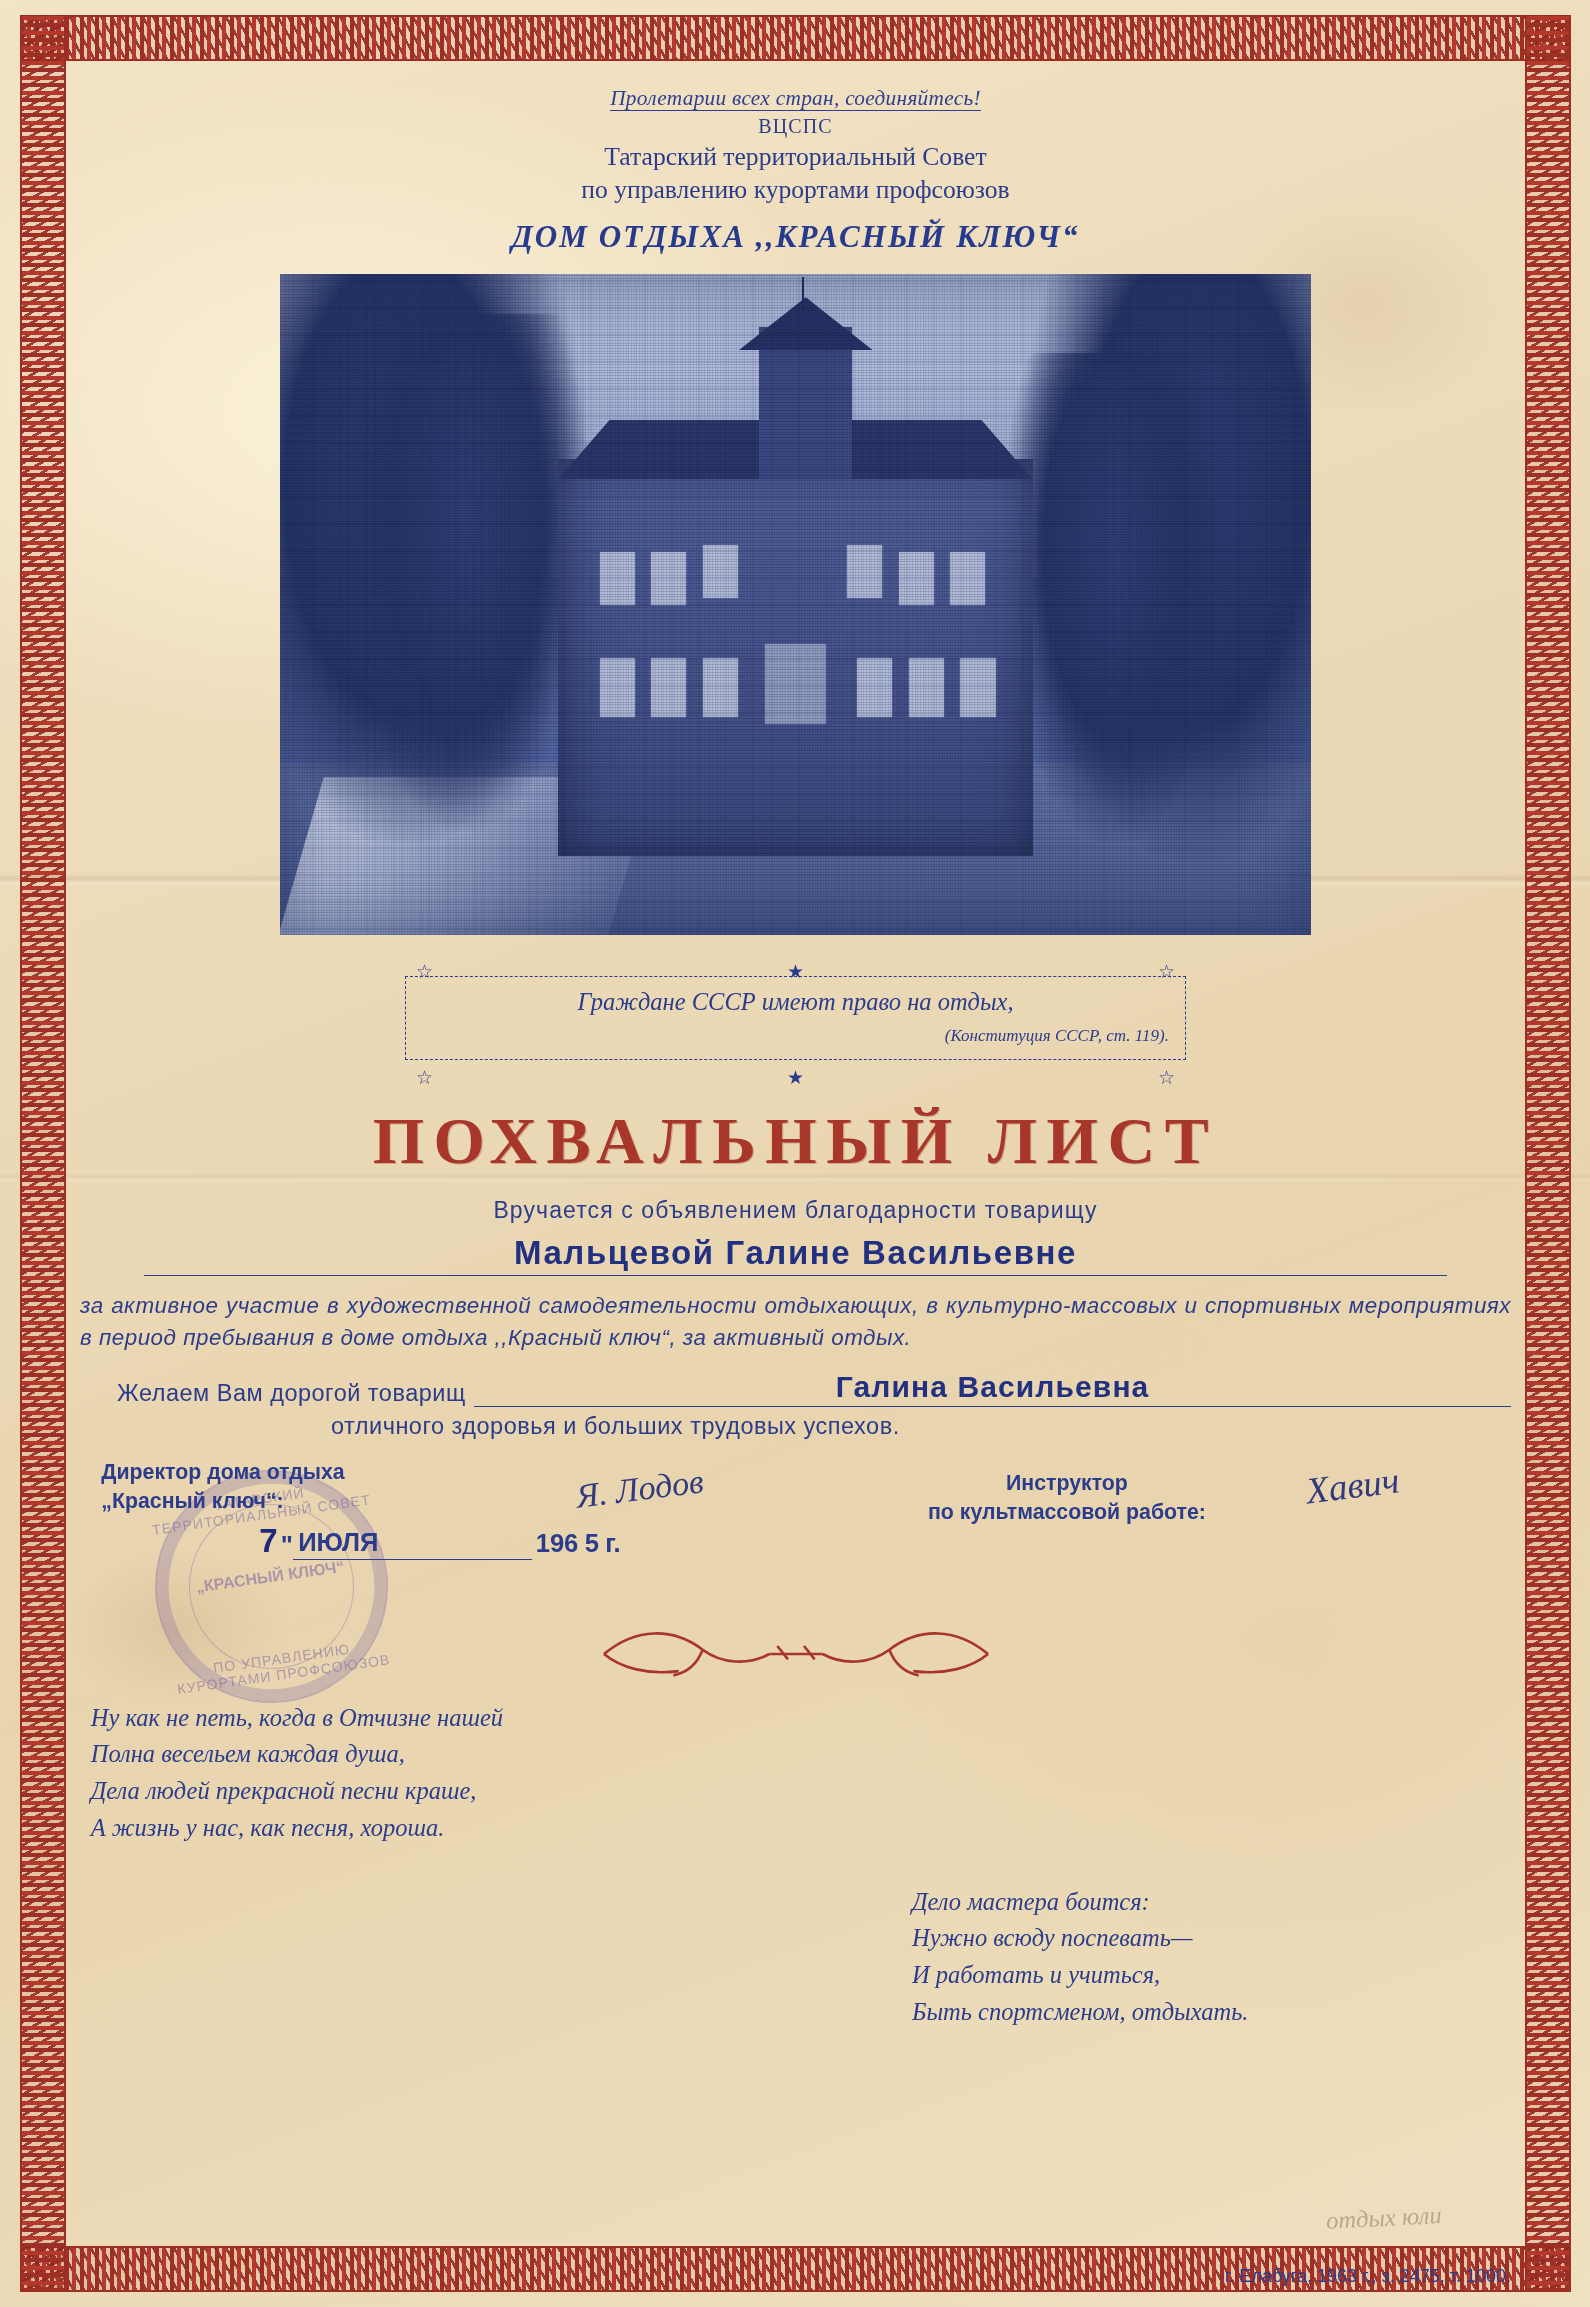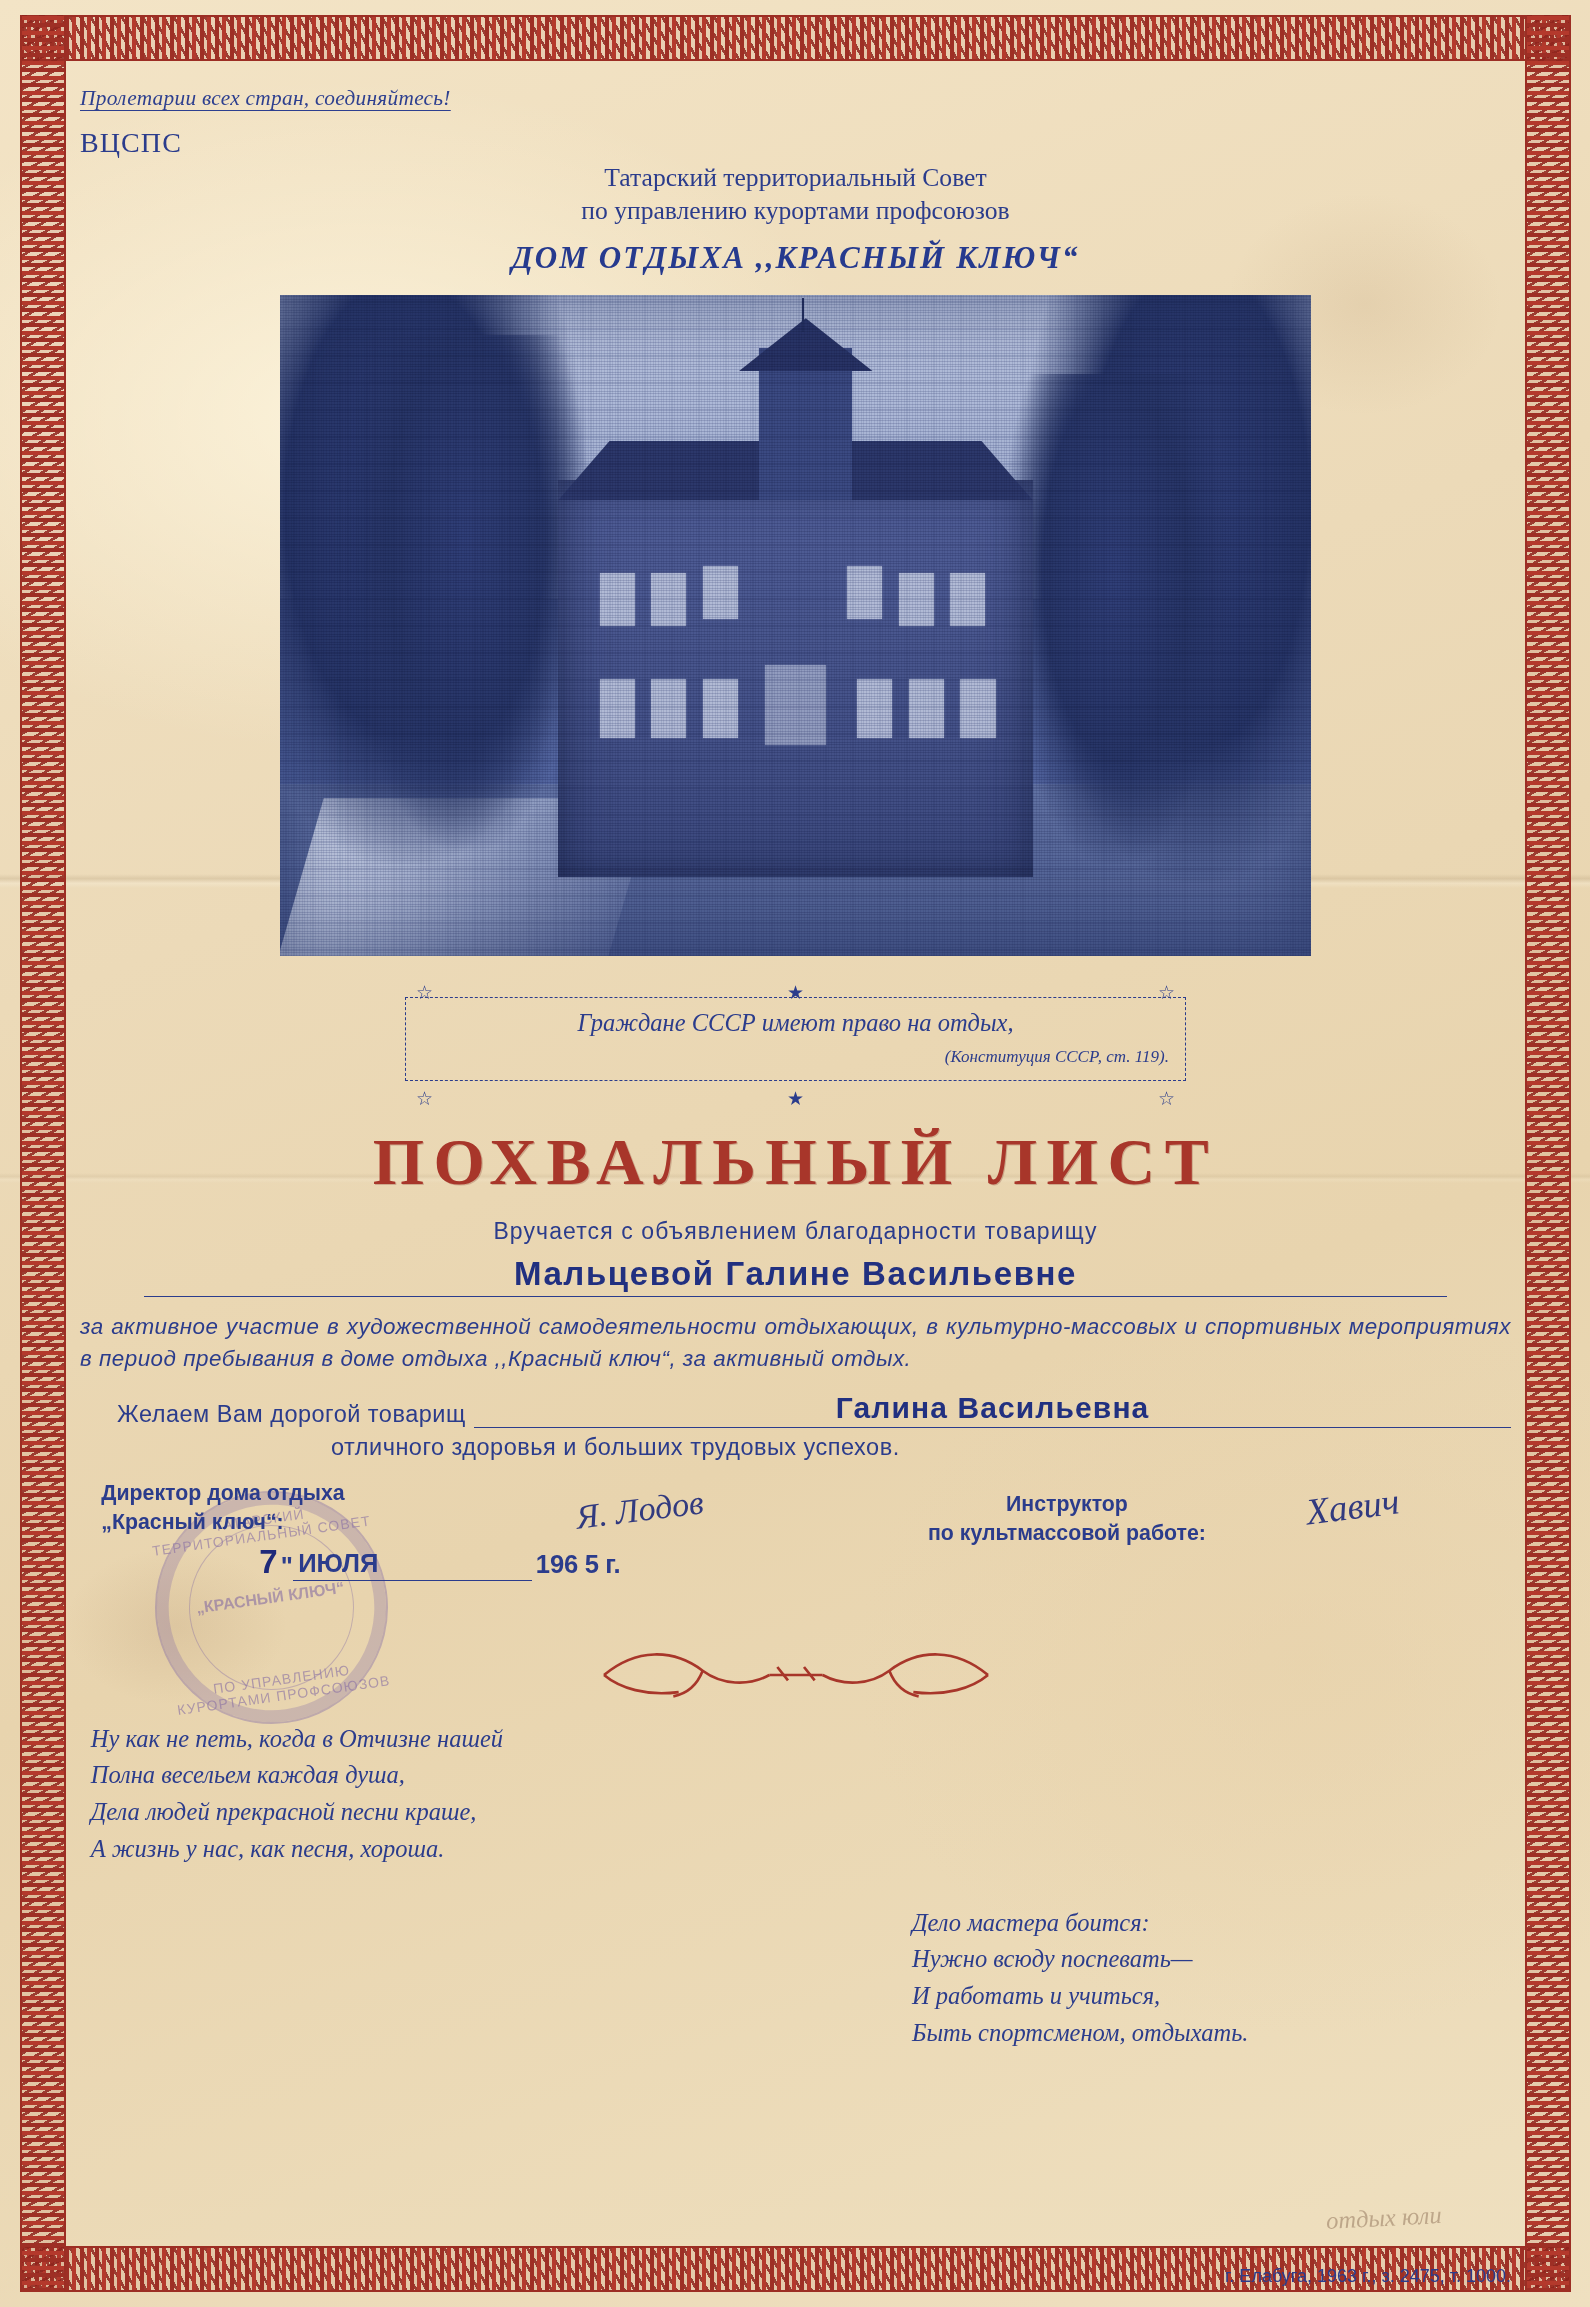--- a/index.html
+++ b/index.html
@@ -84,35 +84,36 @@
   .content {
     position: absolute;
     left: 80px;
     right: 80px;
     top: 75px;
     bottom: 64px;
   }
 
   
   .slogan {
-    text-align: left;
+    text-align: center;
     color: #2d3f8f;
     font-style: italic;
     font-size: 21.3px;
     letter-spacing: 0.3px;
     margin: 10.7px 0 3.2px 0;
     text-decoration: underline;
     text-underline-offset: 4.8px;
     text-decoration-thickness: 1.1px;
   }
   .org-1 {
-    color: #2b3c8c;
-    font-size: 28px;
+    text-align: center;
+    color: #2b3c8c;
+    font-size: 20px;
     letter-spacing: 1.1px;
-    margin-top: 16px;
+    margin-top: 4px;
   }
   .org-2 {
     text-align: center;
     color: #2b3c8c;
     font-size: 25.6px;
     margin-top: 4.3px;
   }
   .org-3 {
     text-align: center;
     color: #2b3c8c;

